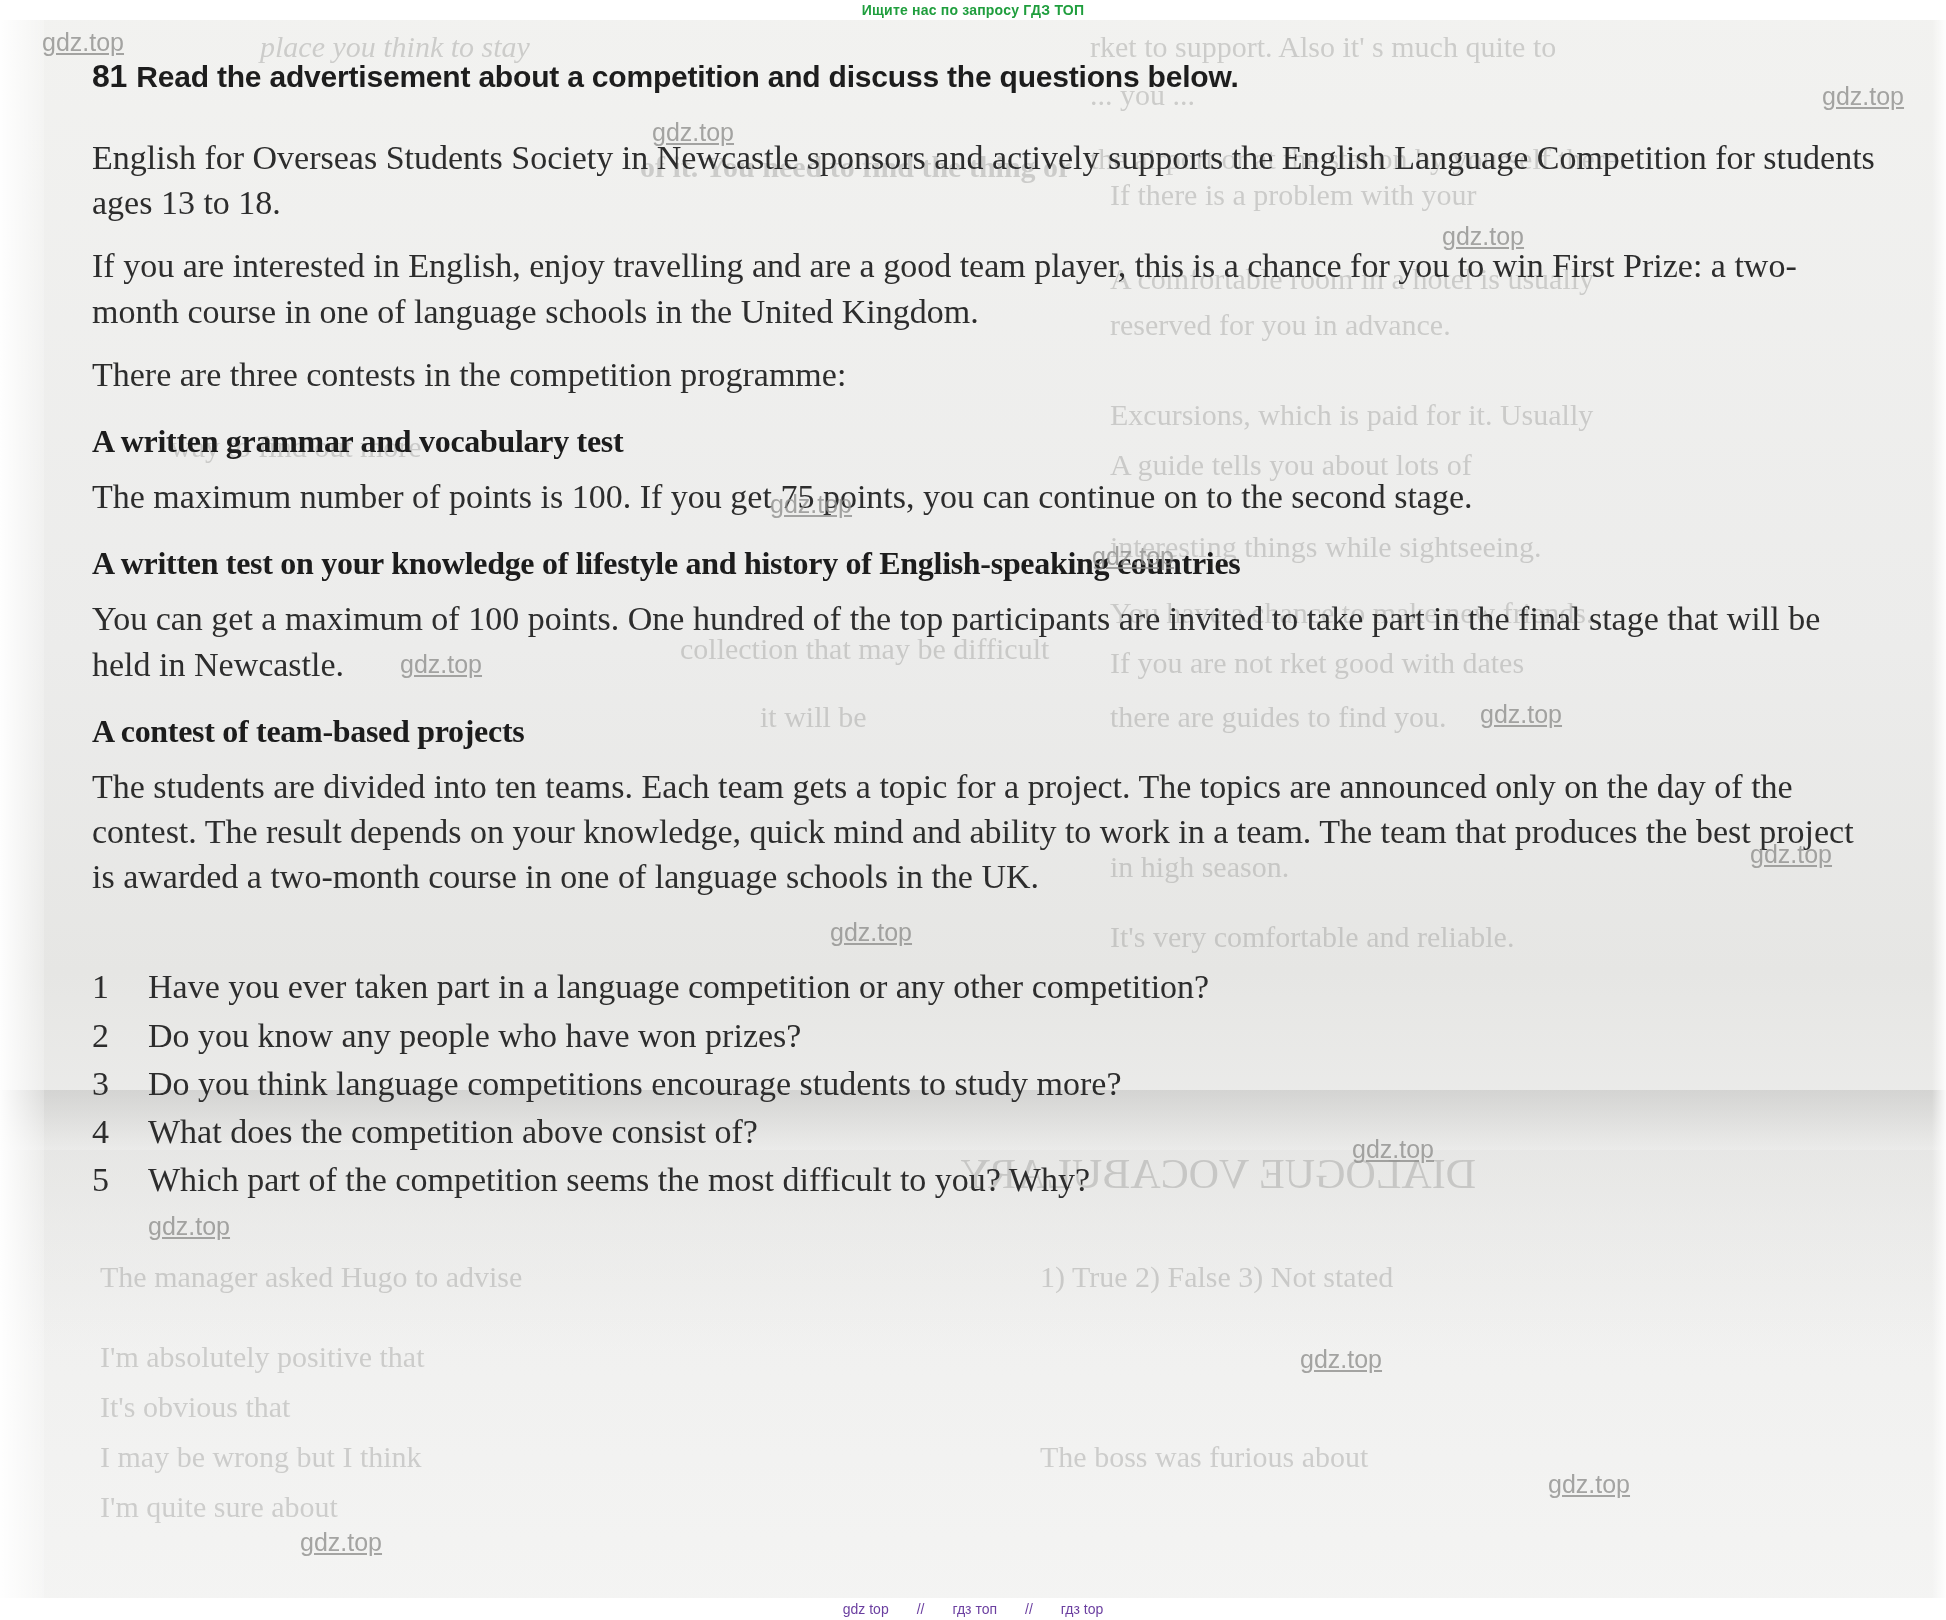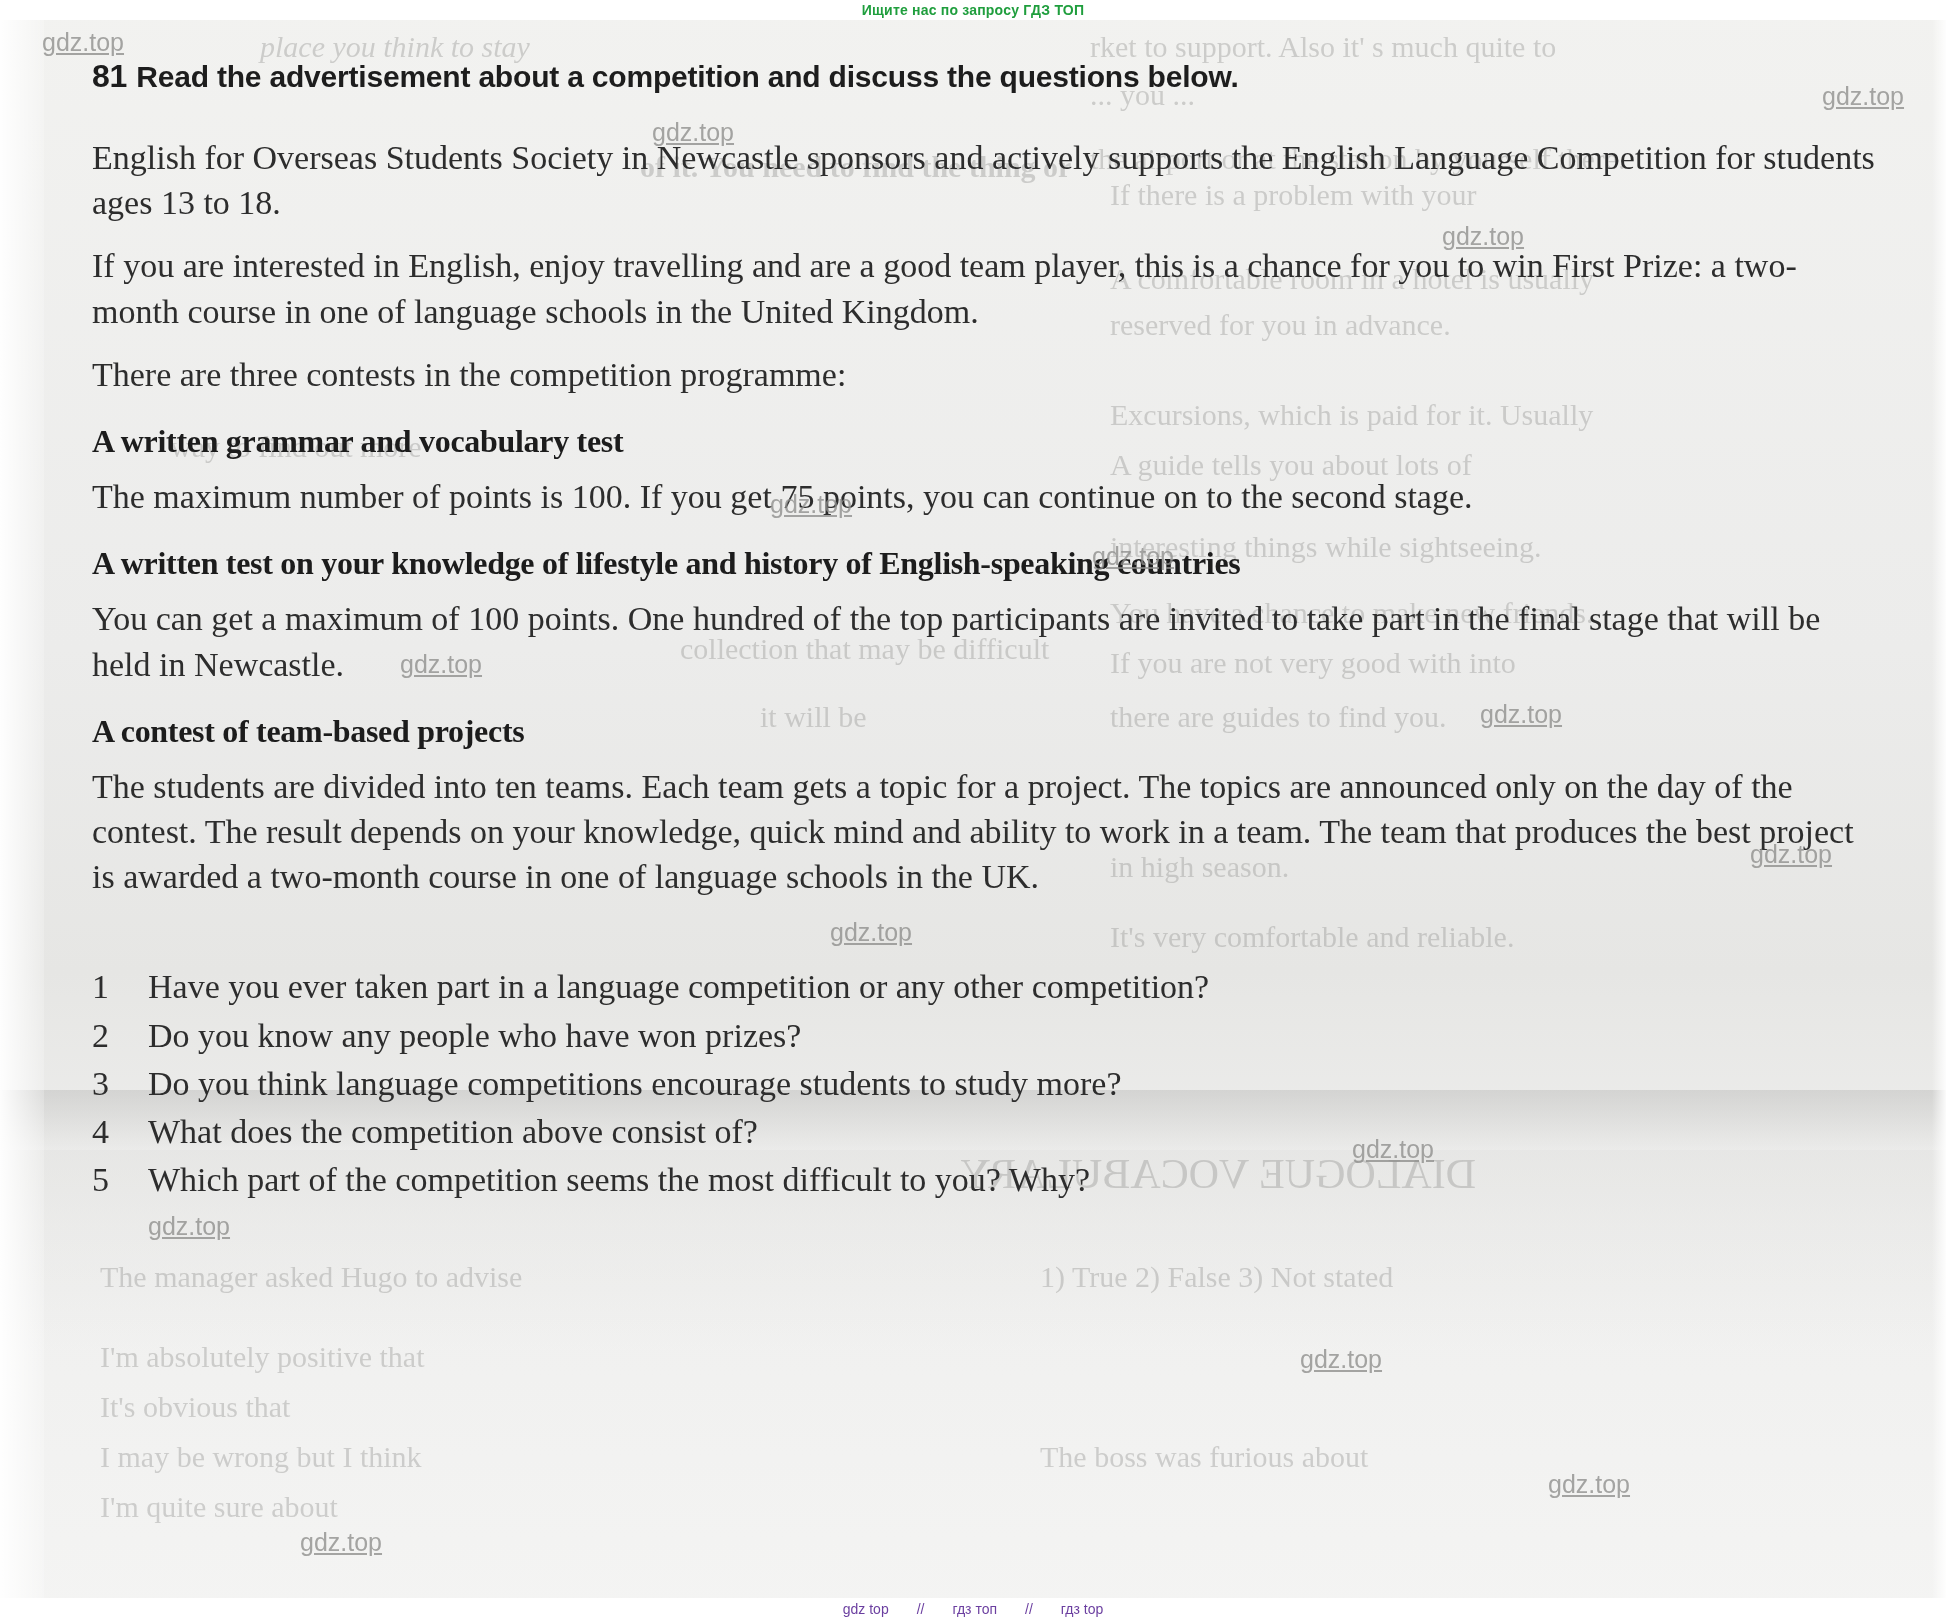--- a/index.html
+++ b/index.html
@@ -178,21 +178,21 @@
       <div class="ghost" style="left: 1090px; top: 30px; font-size: 30px;">rket to support. Also it' s much quite to</div>
       <div class="ghost" style="left: 1090px; top: 78px; font-size: 30px;">... you ...</div>
       <div class="ghost" style="left: 1090px; top: 128px; font-size: 30px; margin-top: 14px;">the airport or at the station by yourself there.</div>
       <div class="ghost" style="left: 1110px; top: 178px; font-size: 30px;">If there is a problem with your</div>
       <div class="ghost" style="left: 1110px; top: 262px; font-size: 30px;">A comfortable room in a hotel is usually</div>
       <div class="ghost" style="left: 1110px; top: 308px; font-size: 30px;">reserved for you in advance.</div>
       <div class="ghost" style="left: 1110px; top: 398px; font-size: 30px;">Excursions, which is paid for it. Usually</div>
       <div class="ghost" style="left: 1110px; top: 448px; font-size: 30px;">A guide tells you about lots of</div>
       <div class="ghost" style="left: 1110px; top: 530px; font-size: 30px;">interesting things while sightseeing.</div>
       <div class="ghost" style="left: 1110px; top: 596px; font-size: 30px;">You have a chance to make new friends.</div>
-      <div class="ghost" style="left: 1110px; top: 646px; font-size: 30px;">If you are not very good with into</div>
+      <div class="ghost" style="left: 1110px; top: 646px; font-size: 30px;">If you are not rket good with dates</div>
       <div class="ghost" style="left: 1110px; top: 700px; font-size: 30px;">there are guides to find you.</div>
       <div class="ghost" style="left: 1110px; top: 850px; font-size: 30px;">in high season.</div>
       <div class="ghost" style="left: 1110px; top: 920px; font-size: 30px; font-family: Liberation Serif, serif;">It's very comfortable and reliable.</div>
       <div class="ghost" style="left: 260px; top: 30px; font-size: 30px; font-style: italic;">place you think to stay</div>
       <div class="ghost" style="left: 640px; top: 150px; font-size: 30px; font-weight: bold;">of it. You need to find the thing or</div>
       <div class="ghost" style="left: 170px; top: 430px; font-size: 30px;">way to find out more</div>
       <div class="ghost" style="left: 680px; top: 632px; font-size: 30px;">collection that may be difficult</div>
       <div class="ghost" style="left: 760px; top: 700px; font-size: 30px;">it will be</div>
       <div class="ghost mirror" style="left: 960px; top: 1150px; font-size: 42px;">DIALOGUE VOCABULARY</div>
       <div class="ghost" style="left: 100px; top: 1260px; font-size: 30px;">The manager asked Hugo to advise</div>

